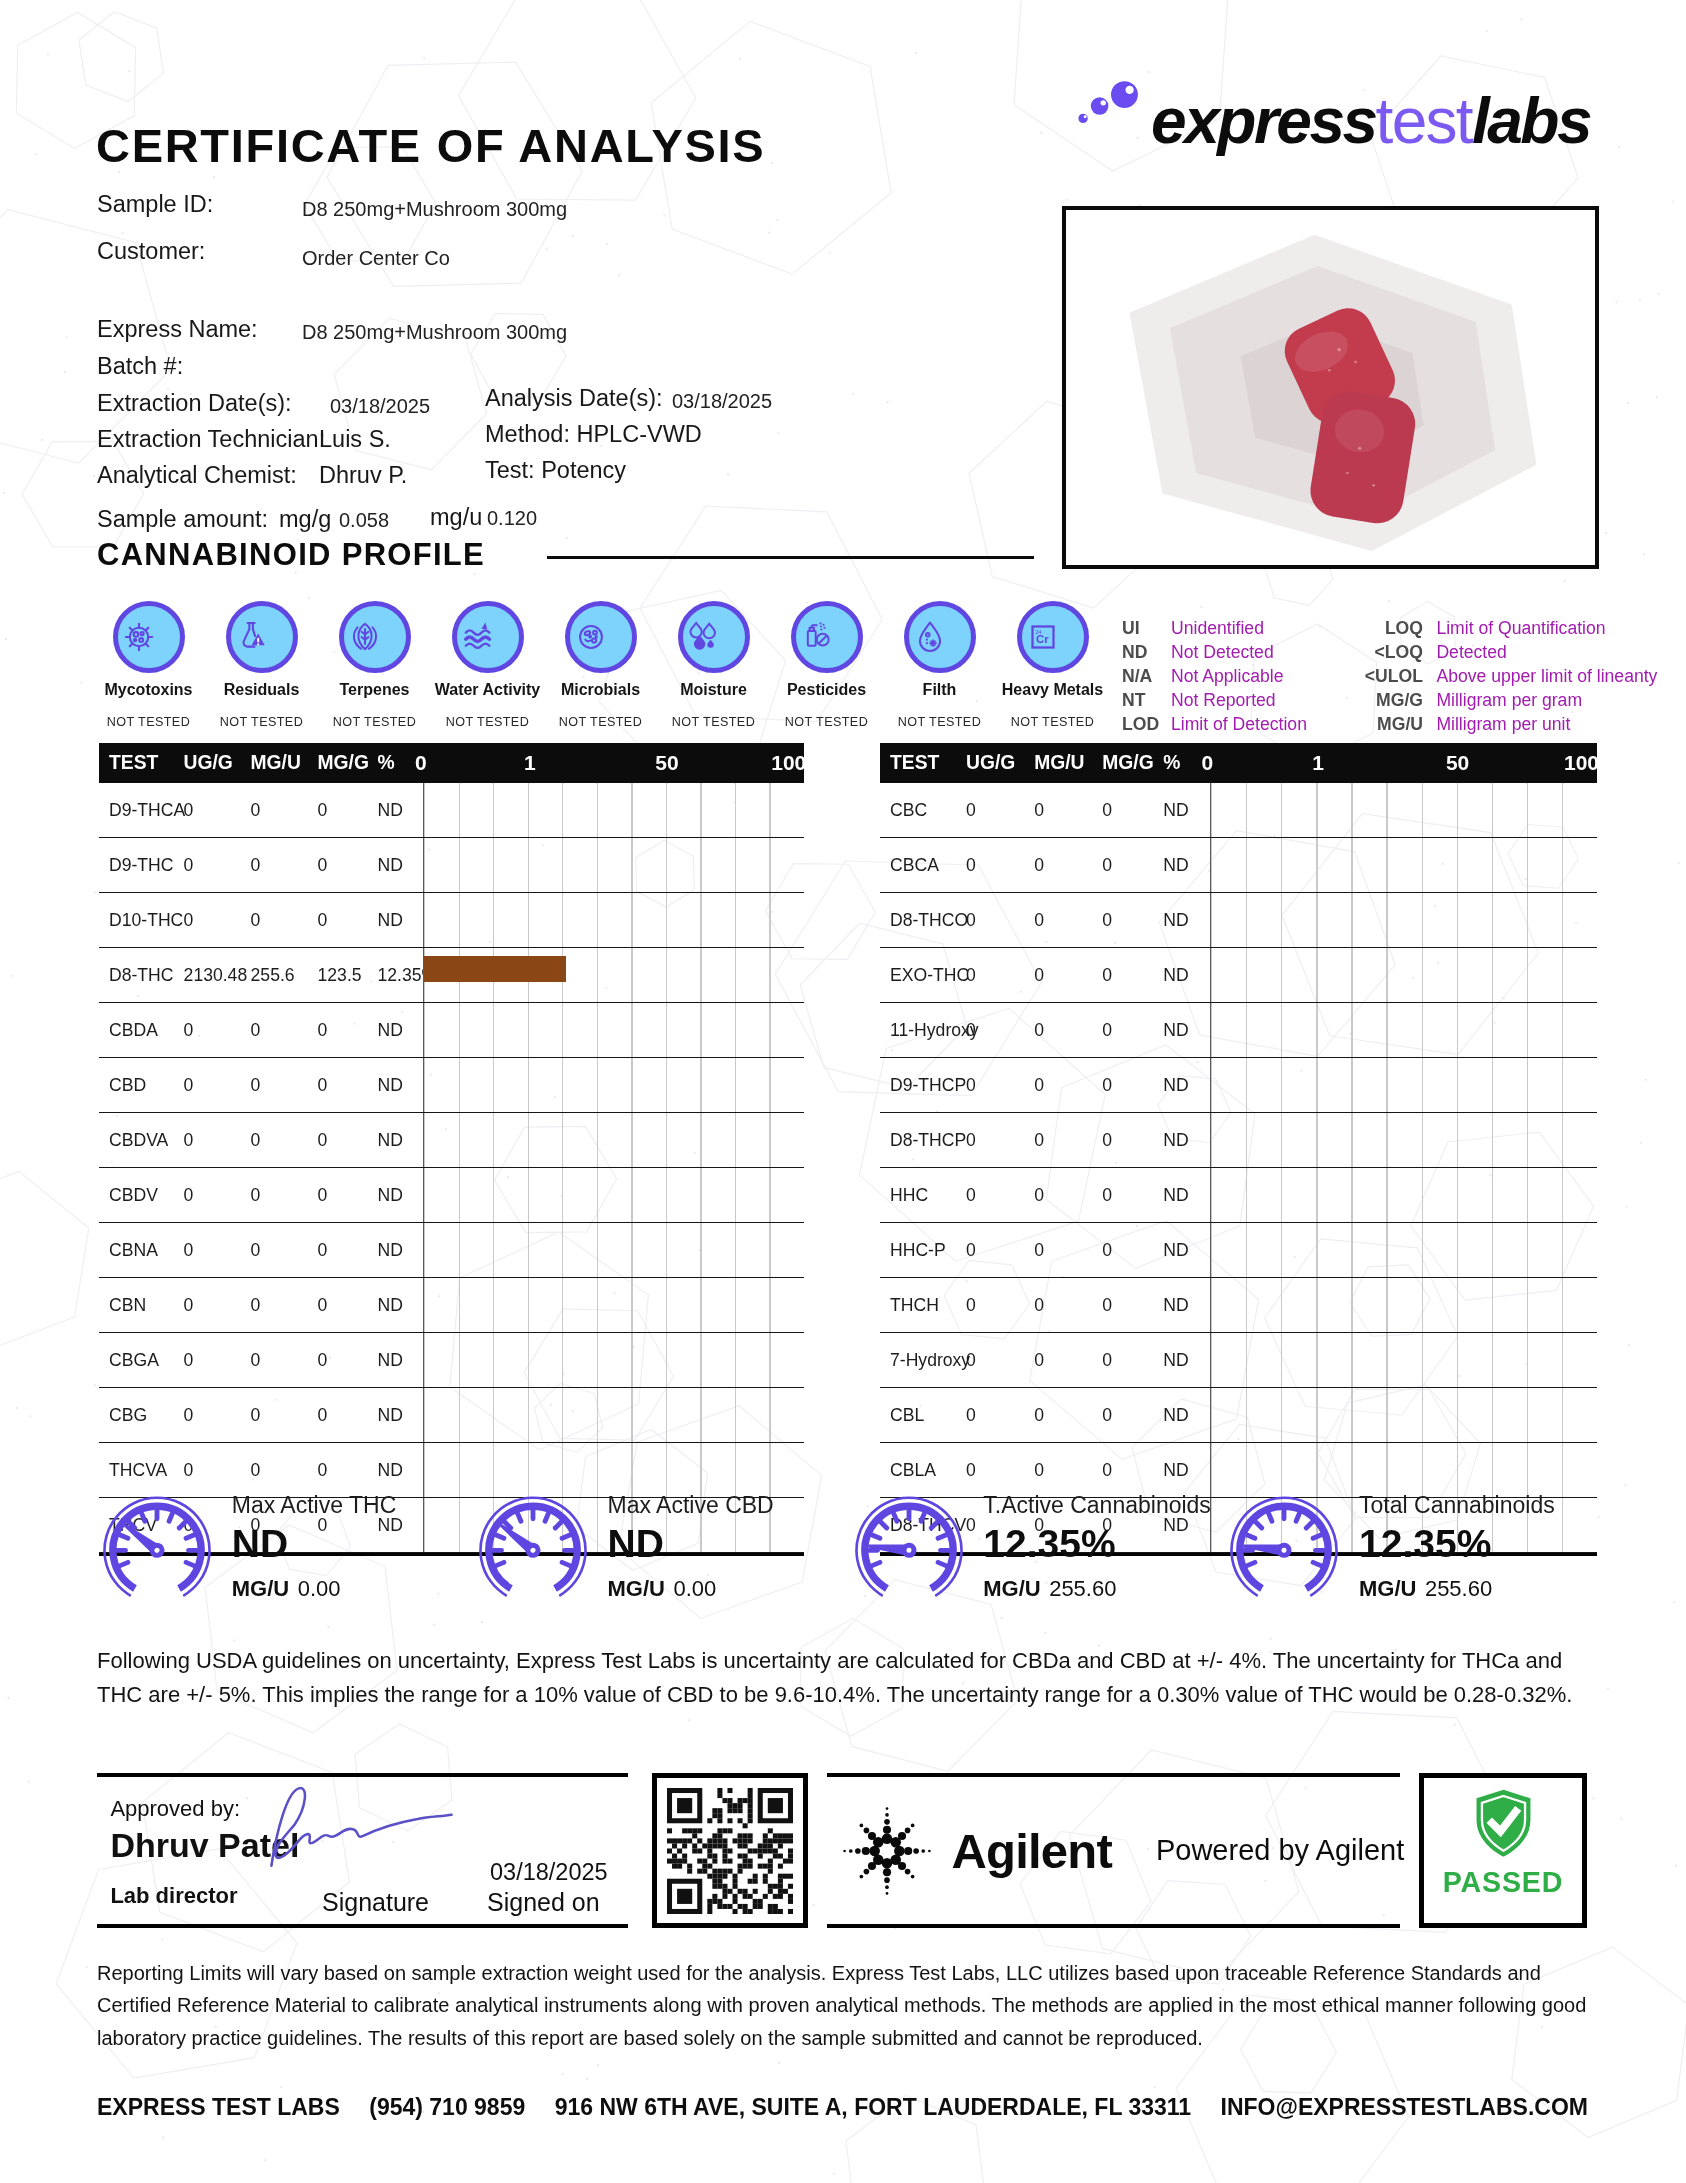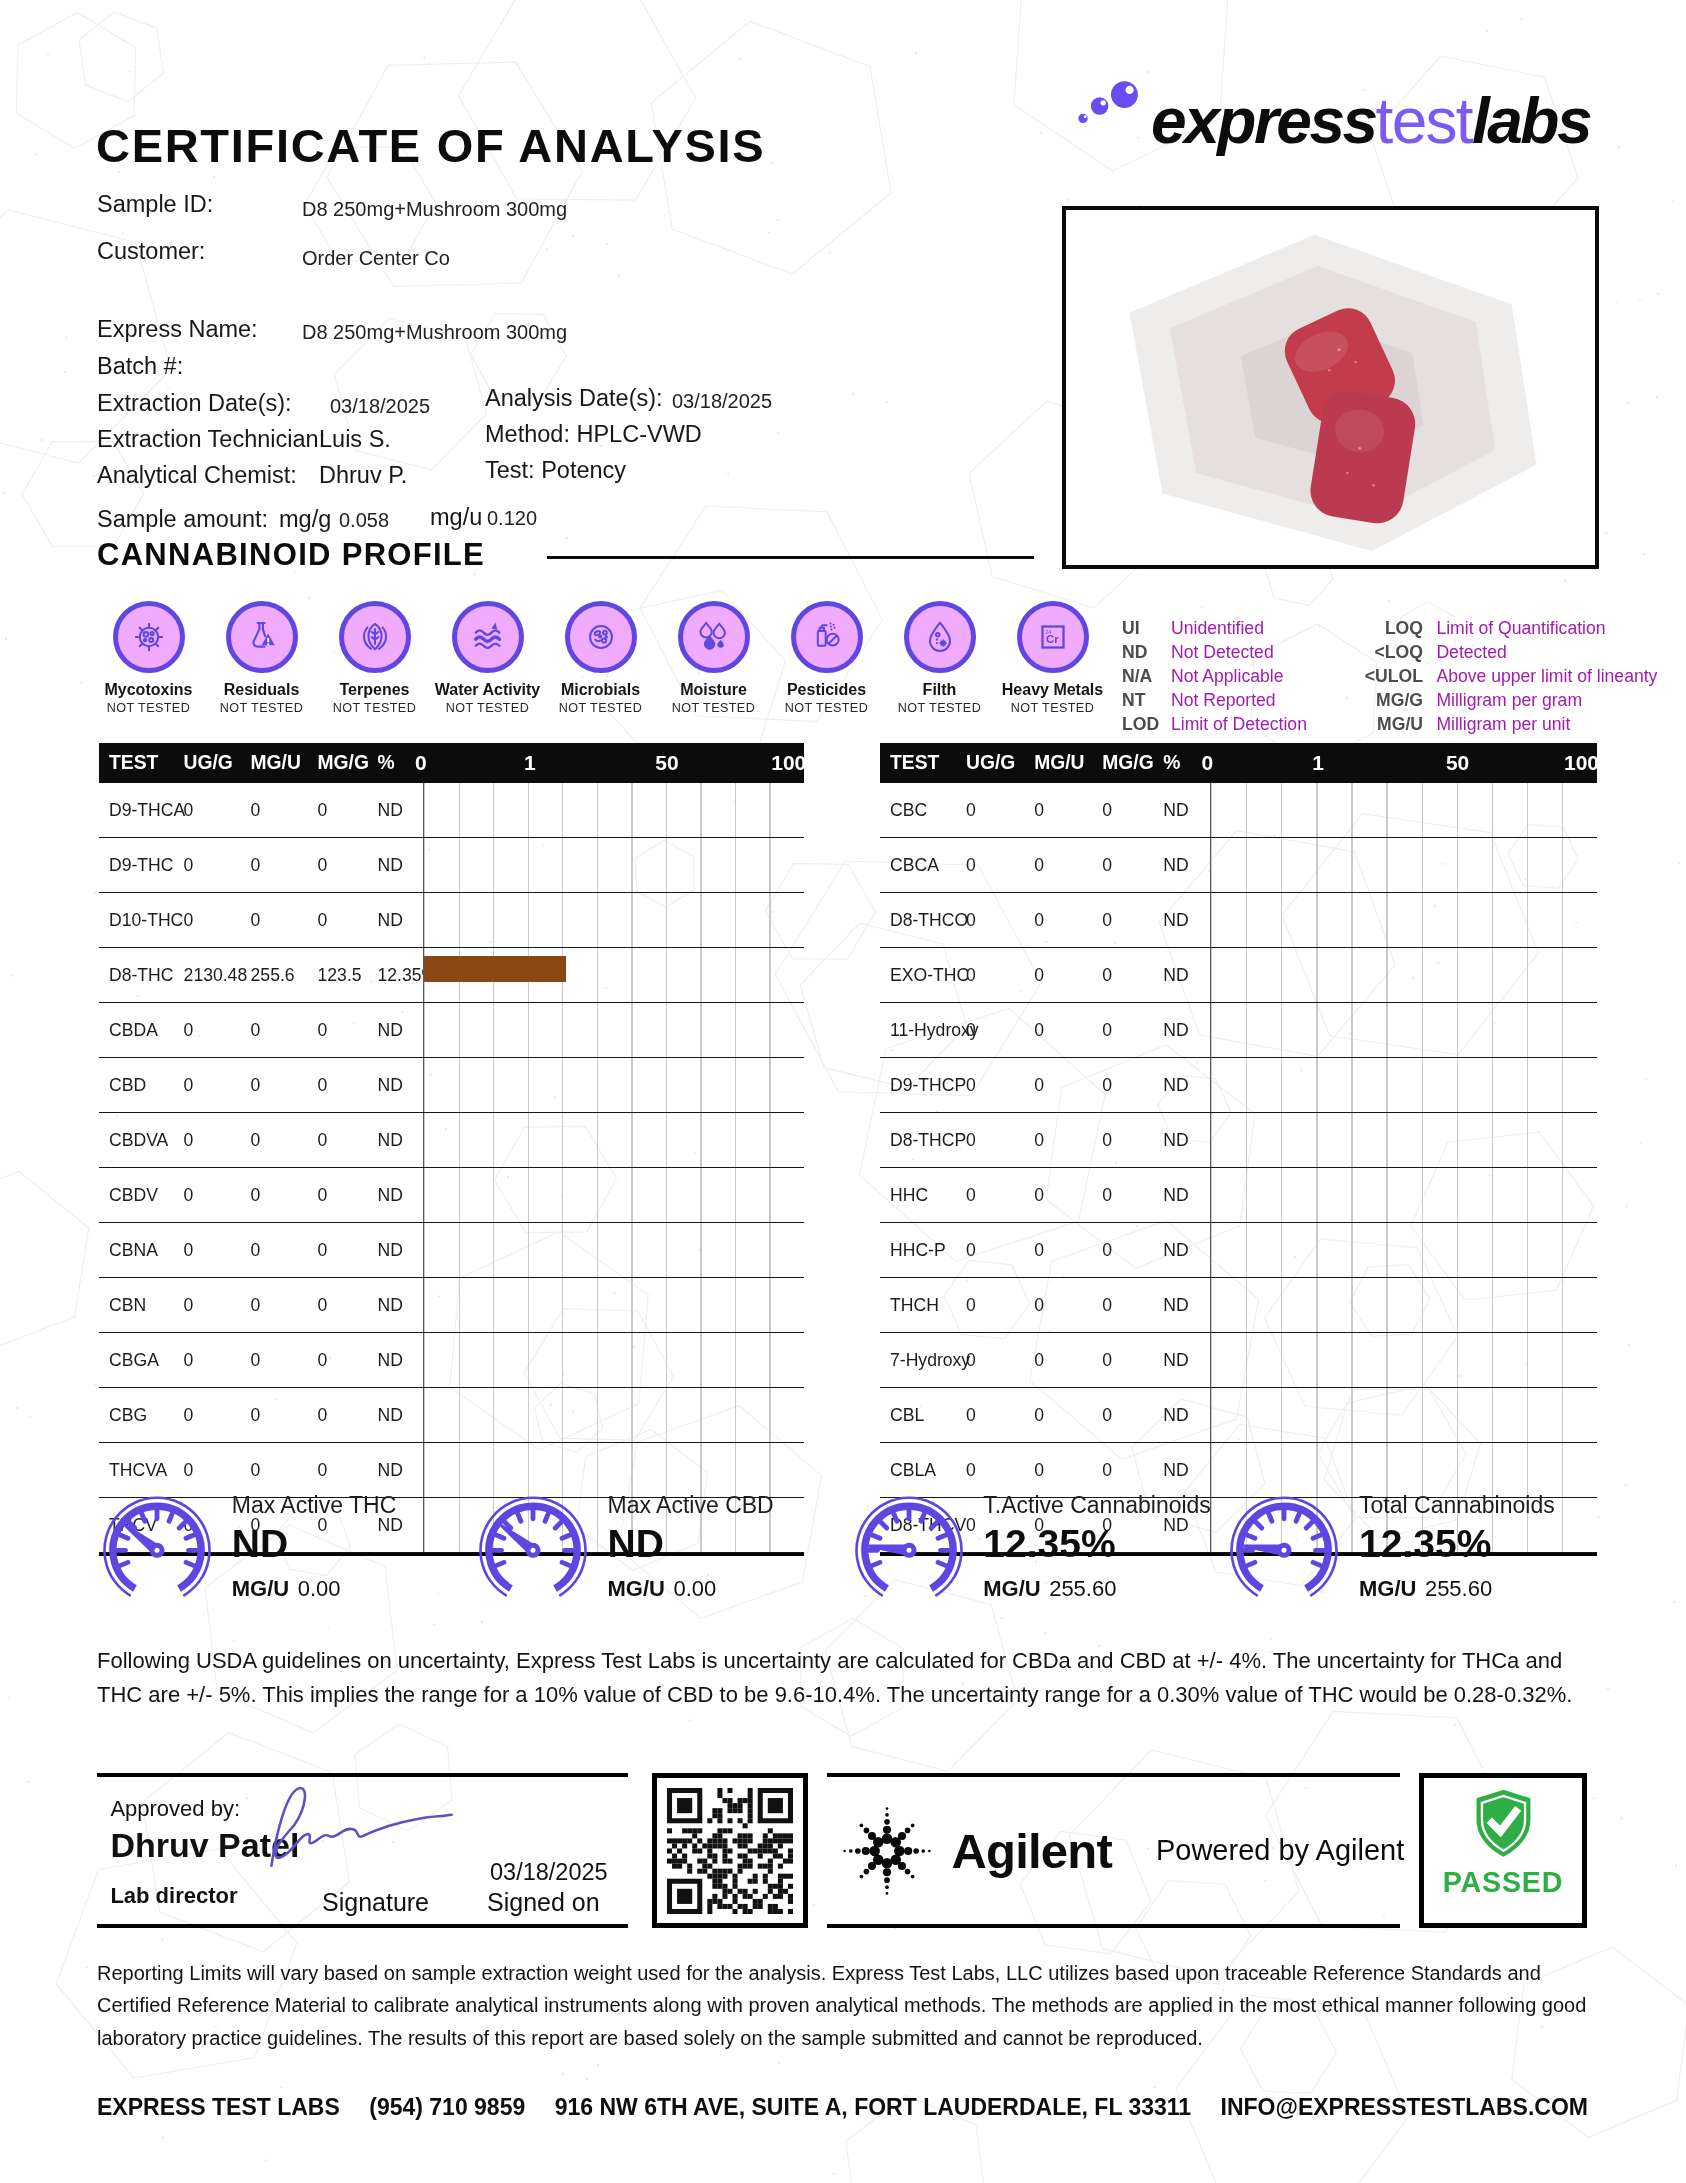--- a/index.html
+++ b/index.html
@@ -24,24 +24,24 @@
   .photo{position:absolute;left:1062px;top:206px;width:537px;height:363px;border:4.2px solid #0a0a0a;background:#fff;}
   .photo svg{width:100%;height:100%;display:block;}
 
   
   .section-title{position:absolute;left:97px;top:537px;font-size:31px;font-weight:800;letter-spacing:1.3px;color:#0c0c0c;}
   .section-rule{position:absolute;left:547px;top:556px;width:487px;height:3.4px;background:#0b0b0b;}
 
   
   .screens{position:absolute;left:92px;top:601px;display:flex;}
   .screen{width:113px;text-align:center;}
-  .screen-circle{width:72px;height:72px;border:5.9px solid #6147e1;border-radius:50%;margin:0 auto;display:flex;align-items:center;justify-content:center;background:#f0abfc;}
+  .screen-circle{width:72px;height:72px;border:5.9px solid #6147e1;border-radius:50%;margin:0 auto;display:flex;align-items:center;background:#7dd3fc;}
   .screen-glyph{width:42px;height:42px;}
   .screen-name{margin-top:7.6px;font-size:16px;font-weight:700;color:#151515;white-space:nowrap;}
-  .screen-status{margin-top:2px;font-size:12.6px;color:#262626;letter-spacing:0.4px;}
+  .screen-status{margin-top:16px;font-size:12.6px;color:#262626;letter-spacing:0.4px;}
 
   
   .legend{position:absolute;left:1122px;top:616px;display:flex;}
   .legend-col{display:flex;flex-direction:column;}
   .legend-col.first{width:225px;}
   .legend-row{display:flex;height:24px;align-items:center;}
   .legend-code{font-size:17.6px;font-weight:700;color:#4c4c4c;}
   .legend-col.first .legend-code{width:49px;}
   .legend-col.second .legend-code{width:76px;text-align:right;margin-right:13.4px;}
   .legend-desc{font-size:17.6px;color:#a21caf;white-space:nowrap;}

